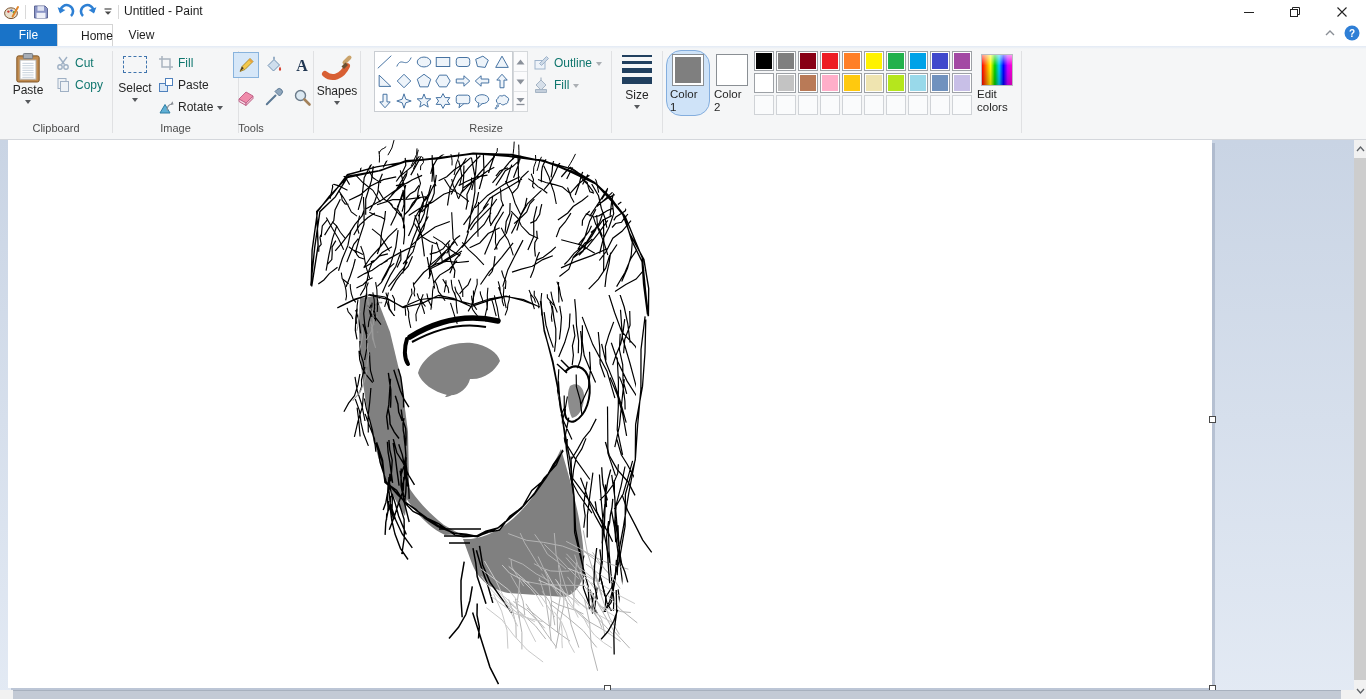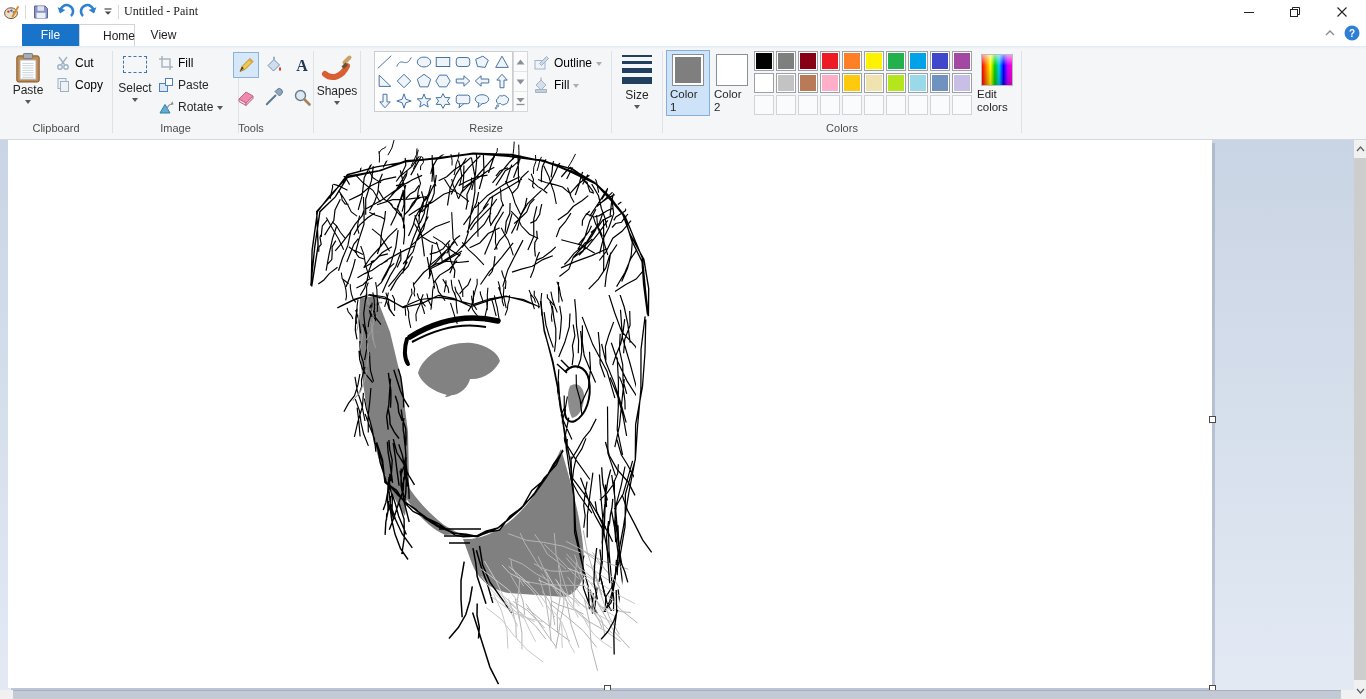--- a/index.html
+++ b/index.html
@@ -1,51 +1,51 @@
 <!DOCTYPE html>
 <html><head>
 <meta charset="utf-8">
 <style>
   html,body{margin:0;padding:0;background:#000;}
   #app{position:relative;width:1366px;height:699px;overflow:hidden;
        font-family:"Liberation Sans",sans-serif;background:#fff;
        -webkit-font-smoothing:antialiased;}
   .abs{position:absolute;}
   
-  #titlebar{left:0;top:0;width:1366px;height:24px;background:#fff;font-family:Liberation Serif, serif;}
+  #titlebar{left:0;top:0;width:1366px;height:24px;background:#fff;}
   .qat-btn{display:flex;align-items:center;justify-content:center;}
   .tsep{width:1px;height:14px;background:#d9d9d9;top:5px;}
   #title-text{top:4px;font-size:12px;color:#1a1a1a;white-space:nowrap;}
   .winbtn{height:24px;display:flex;align-items:center;justify-content:center;}
   
   #tabrow{left:0;top:24px;width:1366px;height:22px;background:#fff;}
-  .tab{height:22px;display:flex;align-items:center;justify-content:center;font-size:12px;color:#1e1e1e;box-sizing:border-box;margin-left:22px;}
+  .tab{height:22px;display:flex;align-items:center;justify-content:center;font-size:12px;color:#1e1e1e;box-sizing:border-box;}
   #tab-file{background:#1973c8;color:#fff;}
   #tab-home{background:#fff;border:1px solid #d4d4d4;border-bottom:none;padding-left:24px;}
   
   #ribbon{left:0;top:46px;width:1366px;height:93px;background:#f5f6f7;border-bottom:1px solid #d4d7dc;box-sizing:content-box;}
   #ribbon::before{content:"";position:absolute;left:0;top:0;width:100%;height:3px;background:linear-gradient(#e2eaf5,#f5f6f7);}
   .sep{top:5px;height:82px;width:1px;background:#e0e1e3;}
   .grplbl{top:76px;height:14px;font-size:11px;color:#4c4c4c;text-align:center;}
   .bigbtn{display:flex;flex-direction:column;align-items:center;font-size:12px;color:#262626;text-align:center;line-height:13px;cursor:default;}
   .rowbtn{height:20px;display:flex;align-items:center;gap:4px;font-size:12px;color:#262626;}
-  .dis{color:#000000;}
+  .dis{color:#0f766e;}
   .dar{width:0;height:0;border-left:3.5px solid transparent;border-right:3.5px solid transparent;border-top:4px solid #55585c;}
   .dar.gray{border-top-color:#abafb4;}
   .tool{width:26px;height:26px;display:flex;align-items:center;justify-content:center;border:1px solid transparent;box-sizing:border-box;}
   .tool.sel{background:#d6e7f8;border-color:#88b3dd;}
   #shapes-box{left:374px;top:5px;width:139px;height:61px;background:#fff;border:1px solid #c9cdd2;box-sizing:border-box;
     display:grid;grid-template-columns:repeat(7,19.5px);grid-template-rows:repeat(3,19.5px);}
   .shape-cell{display:flex;align-items:center;justify-content:center;}
   #shape-scroll{left:513px;top:5px;width:15px;height:61px;border:1px solid #d5d8db;background:#fbfbfc;box-sizing:border-box;display:flex;flex-direction:column;}
   .sscroll-btn{flex:1;display:flex;align-items:center;justify-content:center;border-bottom:1px solid #e3e5e8;}
   .sscroll-btn:last-child{border-bottom:none;}
   .sizebar{background:#21405f;width:30px;}
   .cbtn{display:flex;flex-direction:column;align-items:center;font-size:11.5px;color:#262626;line-height:13px;border:1px solid transparent;box-sizing:border-box;}
-  .cbtn.sel{background:#cfe3f8;border-color:#84aede;}
+  .cbtn.sel{background:#cfe3f8;border-color:#84aede;border-radius:15px;}
   .bswatch{width:32px;height:32px;border:1px solid #8a8f94;box-shadow:inset 0 0 0 2px #fff;box-sizing:border-box;margin-top:3px;}
   #palette{left:754px;top:5px;display:grid;grid-template-columns:repeat(10,20px);grid-auto-rows:20px;gap:2px;}
   .pc{width:20px;height:20px;border:1px solid #9da1a6;box-shadow:inset 0 0 0 1px #fff;box-sizing:border-box;}
   .pc.empty{border-color:#d0d3d7;background:#fafbfc;box-shadow:none;}
   #editcolors-icon{width:32px;height:32px;margin-top:3px;border:1px solid #b8bcc2;box-sizing:border-box;
     background:linear-gradient(180deg,rgba(255,255,255,.6),rgba(255,255,255,0) 35%,rgba(0,0,0,.18)),
                linear-gradient(90deg,#f00,#ff8000,#ff0,#0c0,#0cf,#00f,#c0f,#f0c);}
   
   #work{left:0;top:140px;width:1366px;height:559px;background:linear-gradient(#c9d4e4,#e3eaf4);}
   #canvas{left:8px;top:0;width:1204px;height:548px;background:#fff;box-shadow:3px 3px 0 rgba(150,162,184,.5);cursor:crosshair;}
@@ -494,21 +494,20 @@
         <div class="pc empty"></div>
         <div class="pc empty"></div>
         <div class="pc empty"></div>
         <div class="pc empty"></div>
         <div class="pc empty"></div>
       </div>
     <div class="abs cbtn" style="left:974px;top:4px;width:46px;height:66px">
       <span id="editcolors-icon"></span>
       <span style="margin-top:2px;width:40px">Edit colors</span>
     </div>
-    <div class="abs grplbl" style="left:663px;width:358px">Colors</div>
     <div class="abs sep" style="left:1021px"></div>
   </div>
 
   <div id="work" class="abs">
     <div id="canvas" class="abs">
       <svg id="sketch" width="1204" height="548" viewBox="0 0 1204 548">
           <defs>
             <clipPath id="hairA">
               <path d="M302,158 L306,66 Q330,28 382,20 Q455,8 532,18 Q584,28 612,60 Q636,92 642,128 L644,182 L545,170 Q500,158 452,170 Q408,160 368,172 Q330,164 302,158 Z"></path>
             </clipPath>

